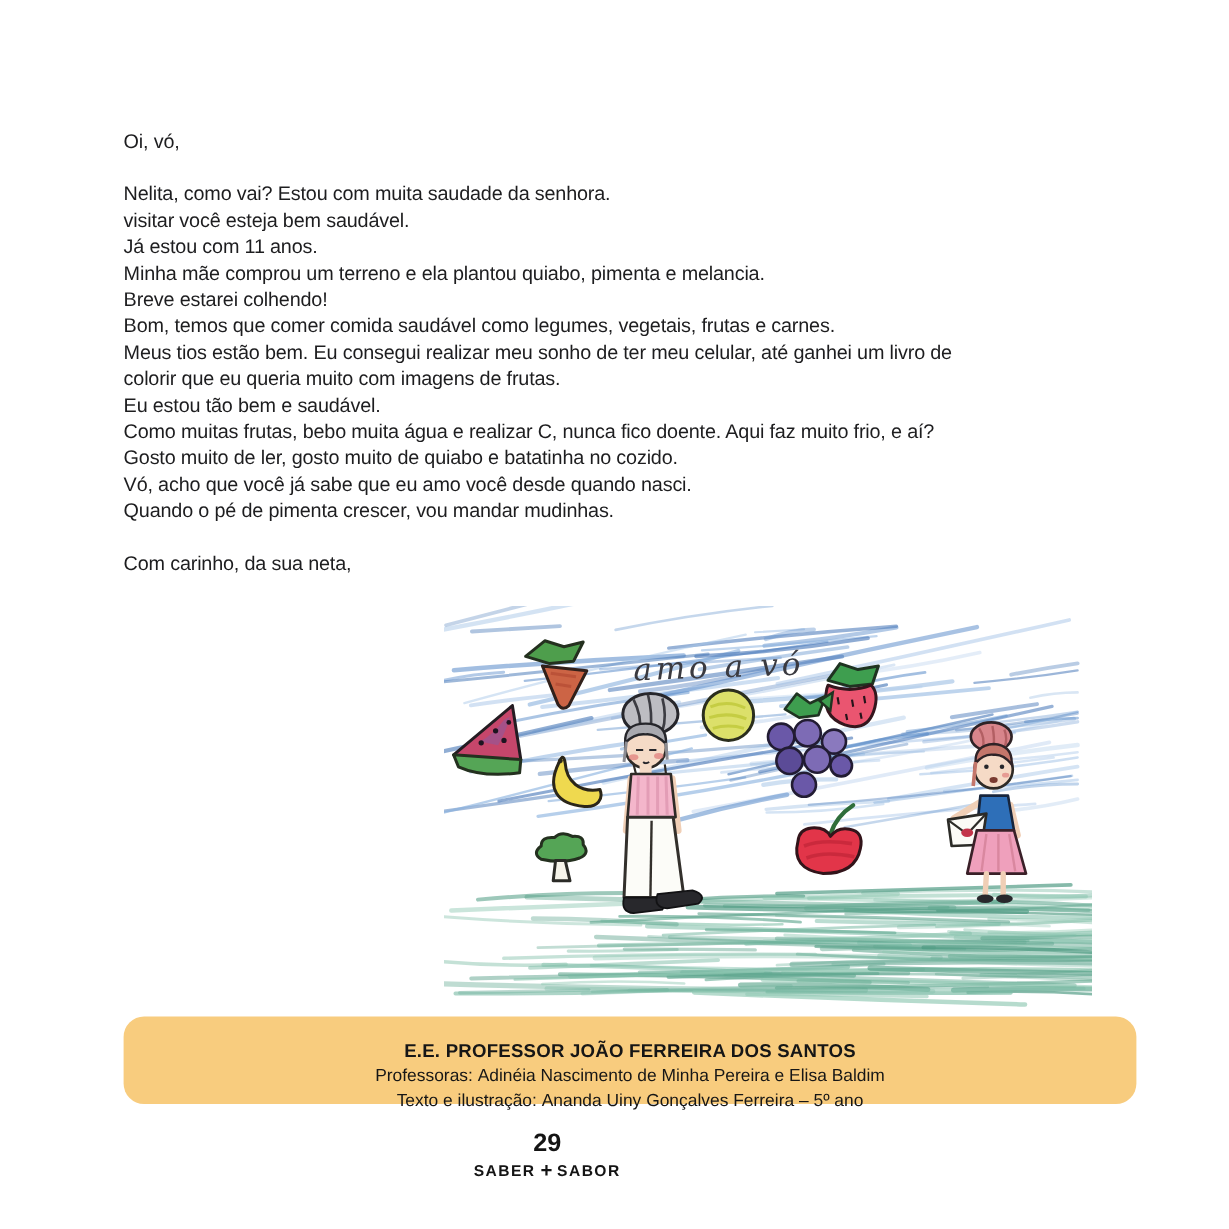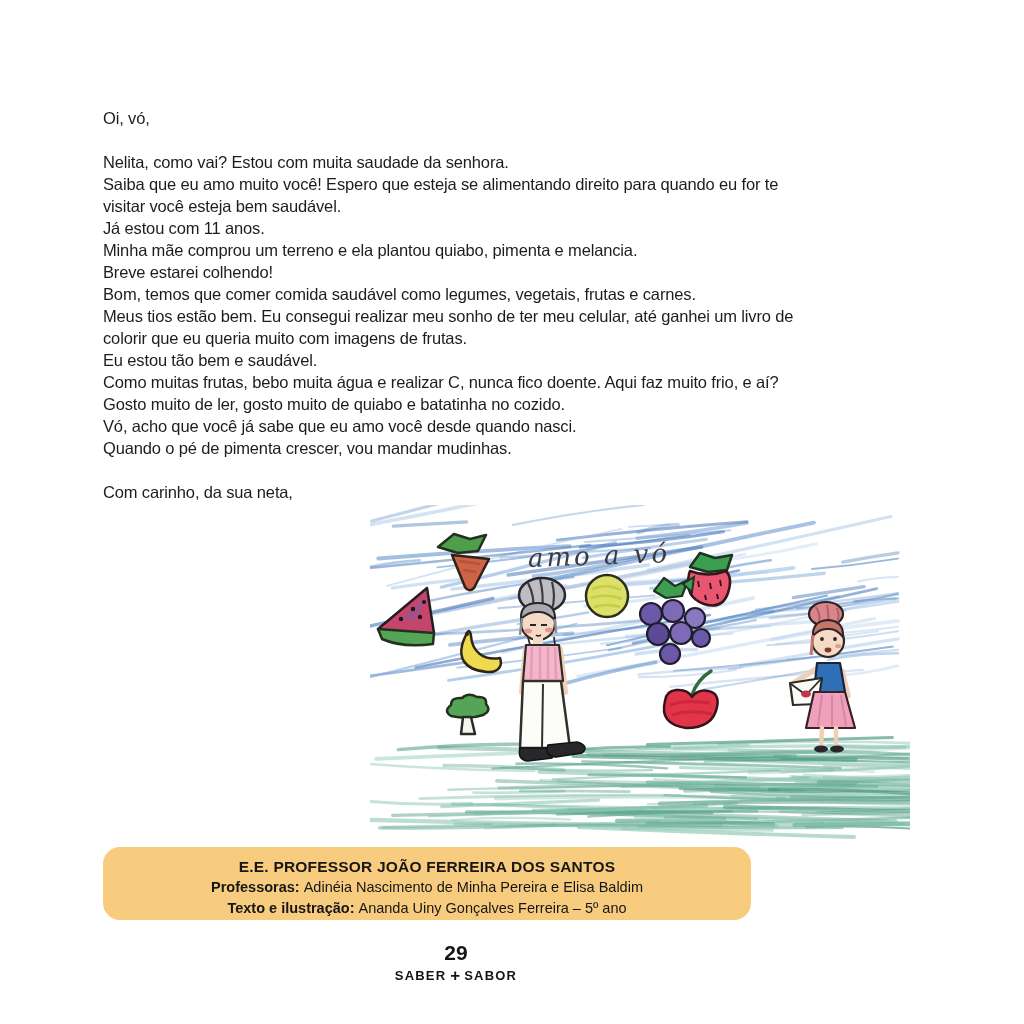--- a/index.html
+++ b/index.html
@@ -10,42 +10,41 @@
   
   .letter{position:absolute;left:103px;top:85px;width:830px;}
   .line{height:22px;line-height:22px;font-size:16.5px;letter-spacing:-0.15px;white-space:nowrap;}
   .signature{font-style:italic;}
   
   .drawing{position:absolute;left:370px;top:505px;width:540px;height:340px;}
   .drawing svg{display:block;}
   .caption{font-family:"DejaVu Serif",serif;font-style:italic;font-size:26px;fill:#3a3a40;letter-spacing:3px;}
   
   .banner{
-    position:absolute;left:103px;top:847px;width:648px;height:73px;border-radius:17px;
-    text-align:center;color:#161616;padding-top:9px;box-sizing:border-box;
+    position:absolute;left:103px;top:847px;width:844px;height:73px;border-radius:17px;
+    text-align:center;color:#161616;padding-top:19px;box-sizing:border-box;
   }
   .banner .b1{font-size:15.5px;font-weight:bold;line-height:21px;letter-spacing:0.2px;}
   .banner .b2{font-size:14.5px;line-height:21px;}
-  .banner .lbl{font-weight:bold;margin-right:4px;margin-top:47px;}
+  .banner .lbl{font-weight:normal;margin-right:4px;margin-top:47px;}
   
   .pagefoot{position:absolute;left:0;top:940px;width:912px;text-align:center;color:#141414;}
   .pagenum{font-size:21px;font-weight:bold;line-height:26px;}
   .brandline{font-size:13px;font-weight:bold;letter-spacing:1.2px;line-height:20px;}
   .brandline .plus{font-size:17px;letter-spacing:0;margin:0 4px;vertical-align:-1px;}
 </style>
 </head>
 <body>
 
 <div class="letter">
   <div>
       <div class="line"></div>
       <div class="line">Oi, vó,</div>
       <div class="line"></div>
       <div class="line">Nelita, como vai? Estou com muita saudade da senhora.</div>
-      <div class="line">Saiba que eu amo muito você! Espero que esteja se alimentando direito para quando eu for te</div>
       <div class="line">visitar você esteja bem saudável.</div>
       <div class="line">Já estou com 11 anos.</div>
       <div class="line">Minha mãe comprou um terreno e ela plantou quiabo, pimenta e melancia.</div>
       <div class="line">Breve estarei colhendo!</div>
       <div class="line">Bom, temos que comer comida saudável como legumes, vegetais, frutas e carnes.</div>
       <div class="line">Meus tios estão bem. Eu consegui realizar meu sonho de ter meu celular, até ganhei um livro de</div>
       <div class="line">colorir que eu queria muito com imagens de frutas.</div>
       <div class="line">Eu estou tão bem e saudável.</div>
       <div class="line">Como muitas frutas, bebo muita água e realizar C, nunca fico doente. Aqui faz muito frio, e aí?</div>
       <div class="line">Gosto muito de ler, gosto muito de quiabo e batatinha no cozido.</div>

